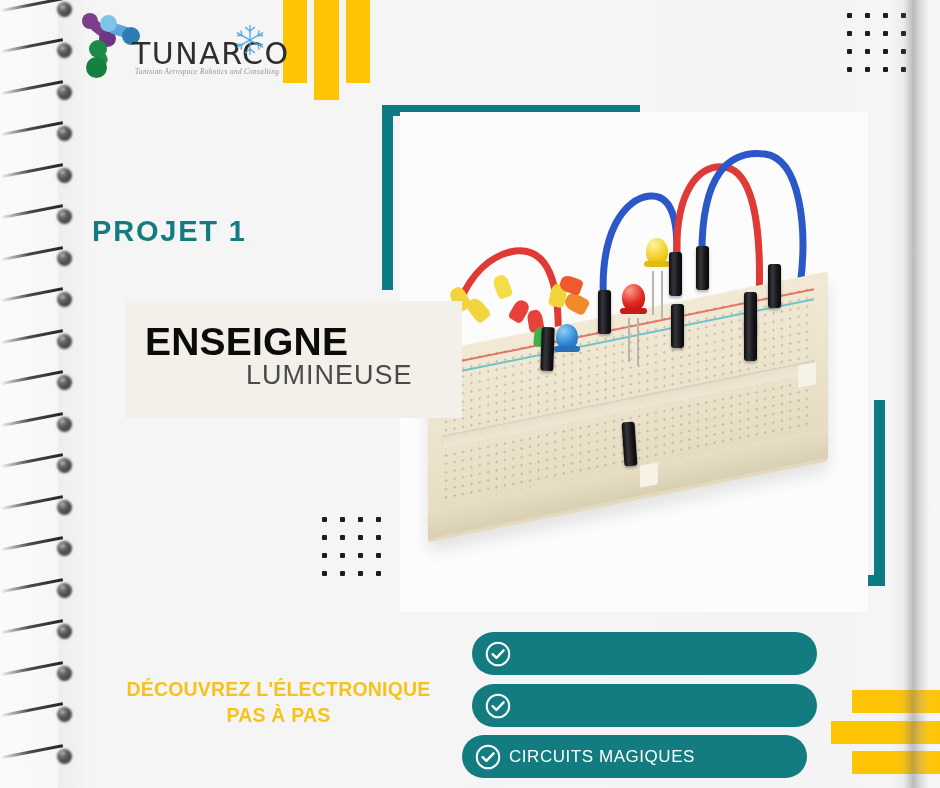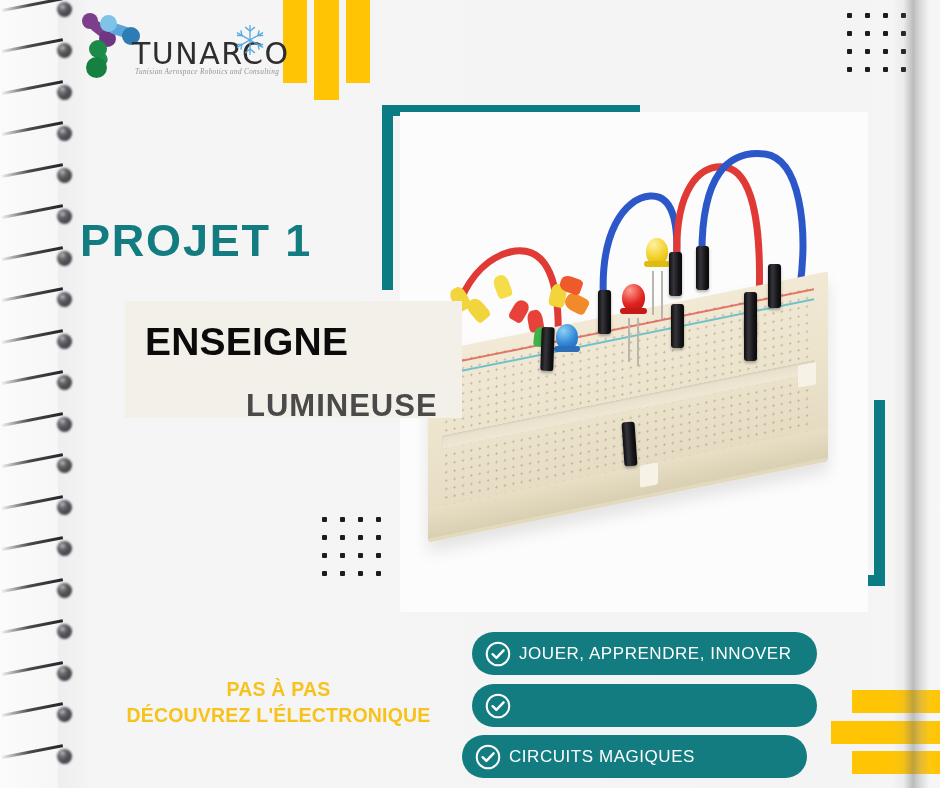--- a/index.html
+++ b/index.html
@@ -133,36 +133,36 @@
   .jmp { position:absolute; width:13px; height:44px; border-radius:3px;
          background:linear-gradient(90deg,#0e0e10 0%,#34343a 35%,#141418 75%,#0a0a0c 100%);
          box-shadow:0 2px 3px rgba(0,0,0,.3); }
 
   .wirearc { position:absolute; }
 
   .comp { position:absolute; border-radius:40% 40% 22% 22%; }
 
   
   .projet {
-    position:absolute; left:80px; top:215px; z-index:4;
-    font-size:45px; font-weight:bold; letter-spacing:1.8px; color:#127C80;
+    position:absolute; left:92px; top:215px; z-index:4;
+    font-size:29px; font-weight:bold; letter-spacing:1.8px; color:#127C80;
   }
 
   
   .cream {
     position:absolute; left:125px; top:301px; width:337px; height:117px;
     background:#F2F0E9; z-index:4;
   }
   .enseigne {
     position:absolute; left:145px; top:320px; z-index:5;
     font-size:39px; font-weight:bold; color:#0b0b0b; letter-spacing:.2px;
   }
   .lumineuse {
-    position:absolute; left:246px; top:388px; z-index:5;
-    font-size:31px; font-weight:bold; color:#4a4a4a; letter-spacing:1px;
+    position:absolute; left:246px; top:360px; z-index:5;
+    font-size:27px; font-weight:normal; color:#4a4a4a; letter-spacing:1px;
   }
 
   
   .tagline {
     position:absolute; left:110px; top:676px; width:337px; z-index:4;
     text-align:center; color:#F8C21C; font-weight:bold;
     font-size:19.5px; line-height:26px; letter-spacing:.2px;
   }
 
   
@@ -435,37 +435,36 @@
     </div>
   </div>
 
   <div class="projet">PROJET 1</div>
 
   <div class="cream"></div>
   <div class="enseigne">ENSEIGNE</div>
   <div class="lumineuse">LUMINEUSE</div>
 
   <div class="tagline">
+    <div>DÉCOUVREZ L'ÉLECTRONIQUE</div>
     <div>PAS À PAS</div>
-    <div>DÉCOUVREZ L'ÉLECTRONIQUE</div>
   </div>
 
   <div class="hbars">
     <div class="hbar" style="left:852px;top:690px;width:88px;"></div>
     <div class="hbar" style="left:831px;top:721px;width:109px;"></div>
     <div class="hbar" style="left:852px;top:751px;width:88px;"></div>
   </div>
 
   <div class="pills" id="pills">
       <div class="pill" style="left: 472px; top: 632px; width: 345px;">
         <svg class="chk" viewBox="0 0 28 28">
           <circle cx="14" cy="14" r="11.3" fill="none" stroke="#ffffff" stroke-width="2"></circle>
           <path d="M8.6 14.2 L12.4 17.9 L19.6 10.3" fill="none" stroke="#ffffff" stroke-width="2.4" stroke-linecap="round" stroke-linejoin="round"></path>
         </svg>
-        <span class="ptxt">JOUER, APPRENDRE, INNOVER</span>
       </div>
       <div class="pill" style="left: 472px; top: 684px; width: 345px;">
         <svg class="chk" viewBox="0 0 28 28">
           <circle cx="14" cy="14" r="11.3" fill="none" stroke="#ffffff" stroke-width="2"></circle>
           <path d="M8.6 14.2 L12.4 17.9 L19.6 10.3" fill="none" stroke="#ffffff" stroke-width="2.4" stroke-linecap="round" stroke-linejoin="round"></path>
         </svg>
       </div>
       <div class="pill" style="left: 462px; top: 735px; width: 345px;">
         <svg class="chk" viewBox="0 0 28 28">
           <circle cx="14" cy="14" r="11.3" fill="none" stroke="#ffffff" stroke-width="2"></circle>

